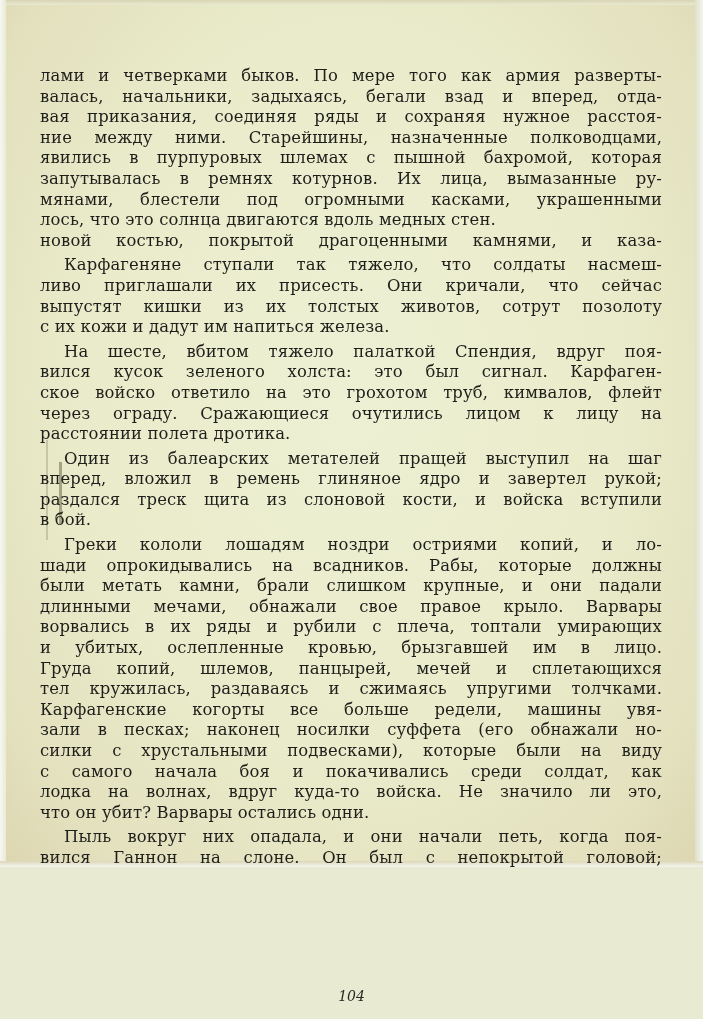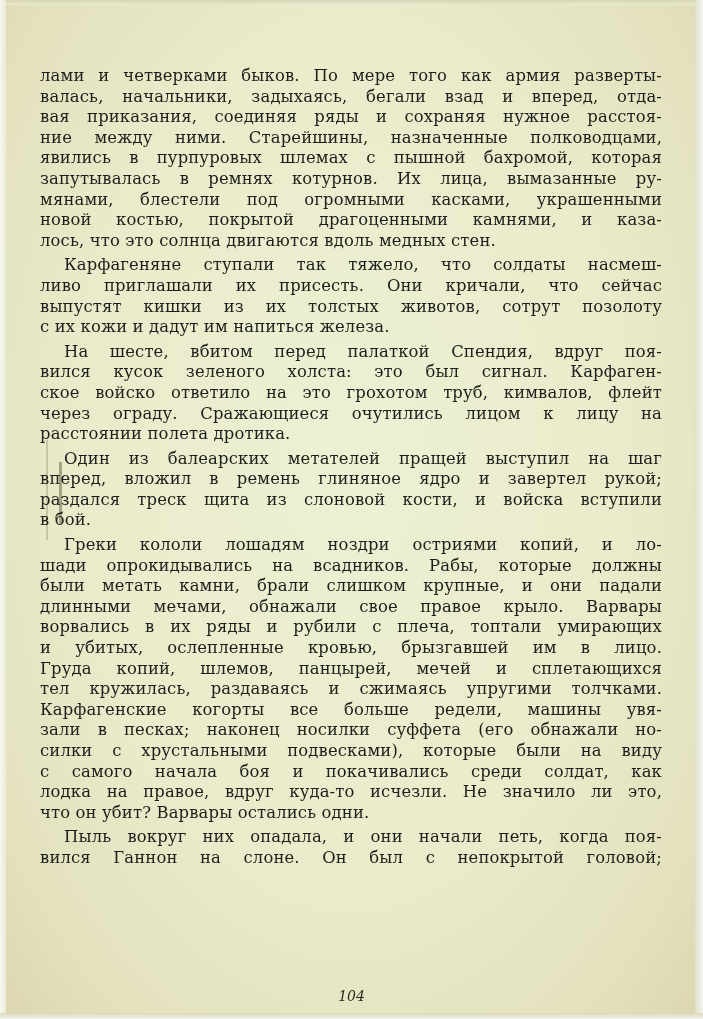--- a/index.html
+++ b/index.html
@@ -6,21 +6,21 @@
     margin: 0;
     padding: 0;
     width: 703px;
     height: 1019px;
     overflow: hidden;
     background: #e8ead2;
   }
   .page {
     position: relative;
     width: 703px;
-    height: 1019px;
+    height: 867px;
     background: radial-gradient(ellipse at 50% 45%, #eef0d4 0%, #e9ebca 55%, #e3e0bd 85%, #dcd5b0 100%);
     box-sizing: border-box;
   }
   .edge-left {
     position: absolute; left: 0; top: 0; bottom: 0; width: 6px;
     background: linear-gradient(to right, #f7f7f2, #e9ebd6);
   }
   .edge-right {
     position: absolute; right: 0; top: 0; bottom: 0; width: 8px;
     background: linear-gradient(to left, #f4f4ef, #dfe0cb);
@@ -93,35 +93,35 @@
   <div class="text-block">
 
     <div>
       <span class="line">лами и четверками быков. По мере того как армия разверты-</span>
       <span class="line">валась, начальники, задыхаясь, бегали взад и вперед, отда-</span>
       <span class="line">вая приказания, соединяя ряды и сохраняя нужное расстоя-</span>
       <span class="line">ние между ними. Старейшины, назначенные полководцами,</span>
       <span class="line">явились в пурпуровых шлемах с пышной бахромой, которая</span>
       <span class="line">запутывалась в ремнях котурнов. Их лица, вымазанные ру-</span>
       <span class="line">мянами, блестели под огромными касками, украшенными</span>
+      <span class="line last">лось, что это солнца двигаются вдоль медных стен.</span>
       <span class="line">новой костью, покрытой драгоценными камнями, и каза-</span>
-      <span class="line last">лось, что это солнца двигаются вдоль медных стен.</span>
     </div>
     <div class="para-gap"></div>
 
     <div>
       <span class="line indent">Карфагеняне ступали так тяжело, что солдаты насмеш-</span>
       <span class="line">ливо приглашали их присесть. Они кричали, что сейчас</span>
       <span class="line">выпустят кишки из их толстых животов, сотрут позолоту</span>
       <span class="line last">с их кожи и дадут им напиться железа.</span>
     </div>
     <div class="para-gap"></div>
 
     <div>
-      <span class="line indent">На шесте, вбитом перед палаткой Спендия, вдруг поя-</span>
+      <span class="line indent">На шесте, вбитом тяжело палаткой Спендия, вдруг поя-</span>
       <span class="line">вился кусок зеленого холста: это был сигнал. Карфаген-</span>
       <span class="line">ское войско ответило на это грохотом труб, кимвалов, флейт</span>
       <span class="line">через ограду. Сражающиеся очутились лицом к лицу на</span>
       <span class="line last">расстоянии полета дротика.</span>
     </div>
     <div class="para-gap"></div>
 
     <div>
       <span class="line indent">Один из балеарских метателей пращей выступил на шаг</span>
       <span class="line">вперед, вложил в ремень глиняное ядро и завертел рукой;</span>
@@ -136,21 +136,21 @@
       <span class="line">были метать камни, брали слишком крупные, и они падали</span>
       <span class="line">длинными мечами, обнажали свое правое крыло. Варвары</span>
       <span class="line">ворвались в их ряды и рубили с плеча, топтали умирающих</span>
       <span class="line">и убитых, ослепленные кровью, брызгавшей им в лицо.</span>
       <span class="line">Груда копий, шлемов, панцырей, мечей и сплетающихся</span>
       <span class="line">тел кружилась, раздаваясь и сжимаясь упругими толчками.</span>
       <span class="line">Карфагенские когорты все больше редели, машины увя-</span>
       <span class="line">зали в песках; наконец носилки суффета (его обнажали но-</span>
       <span class="line">силки с хрустальными подвесками), которые были на виду</span>
       <span class="line">с самого начала боя и покачивались среди солдат, как</span>
-      <span class="line">лодка на правое, вдруг куда-то исчезли. Не значило ли это,</span>
+      <span class="line">лодка на волнах, вдруг куда-то войска. Не значило ли это,</span>
       <span class="line last">что он убит? Варвары остались одни.</span>
     </div>
     <div class="para-gap"></div>
 
     <div>
       <span class="line indent">Пыль вокруг них опадала, и они начали петь, когда поя-</span>
       <span class="line">вился Ганнон на слоне. Он был с непокрытой головой;</span>
     </div>
   </div>
 

